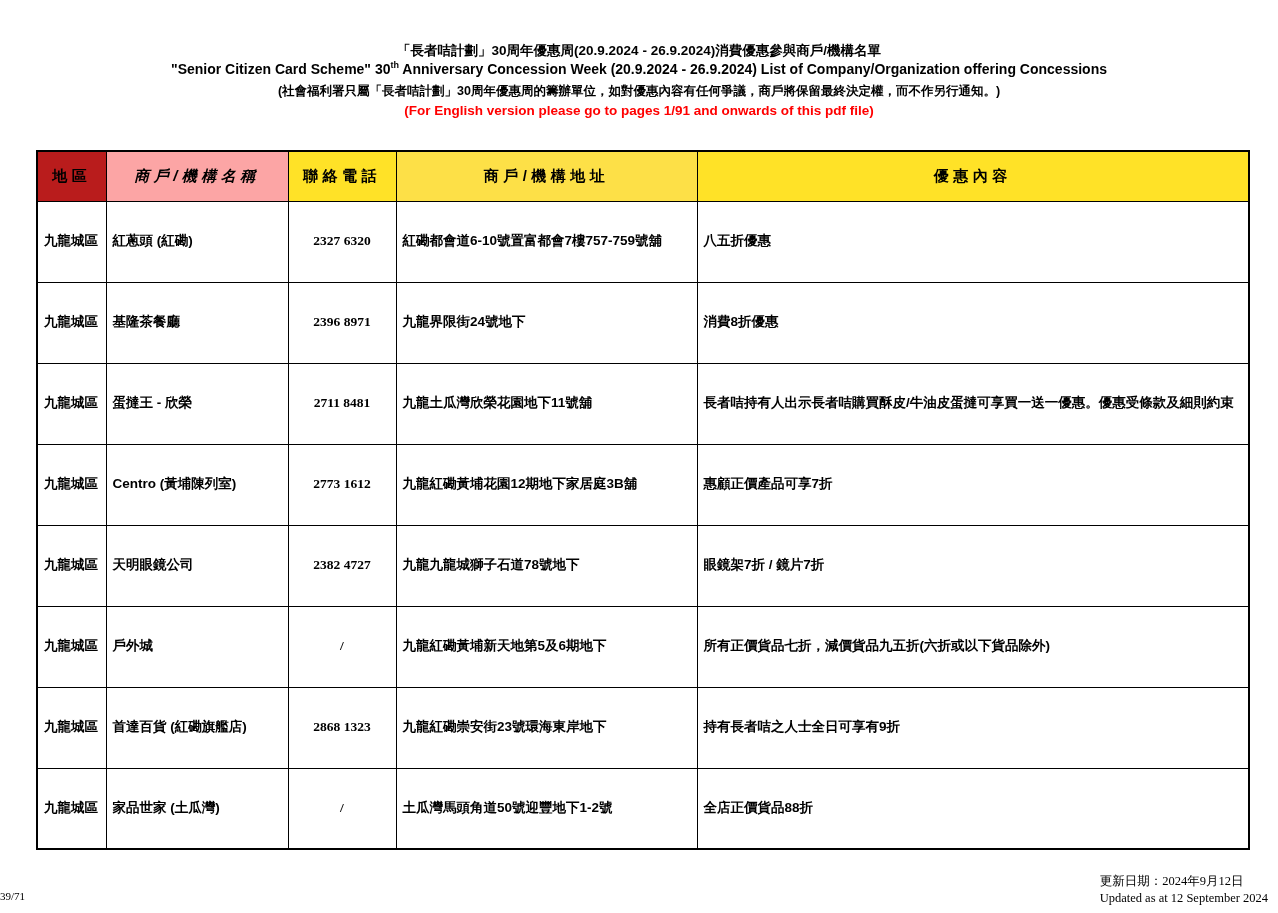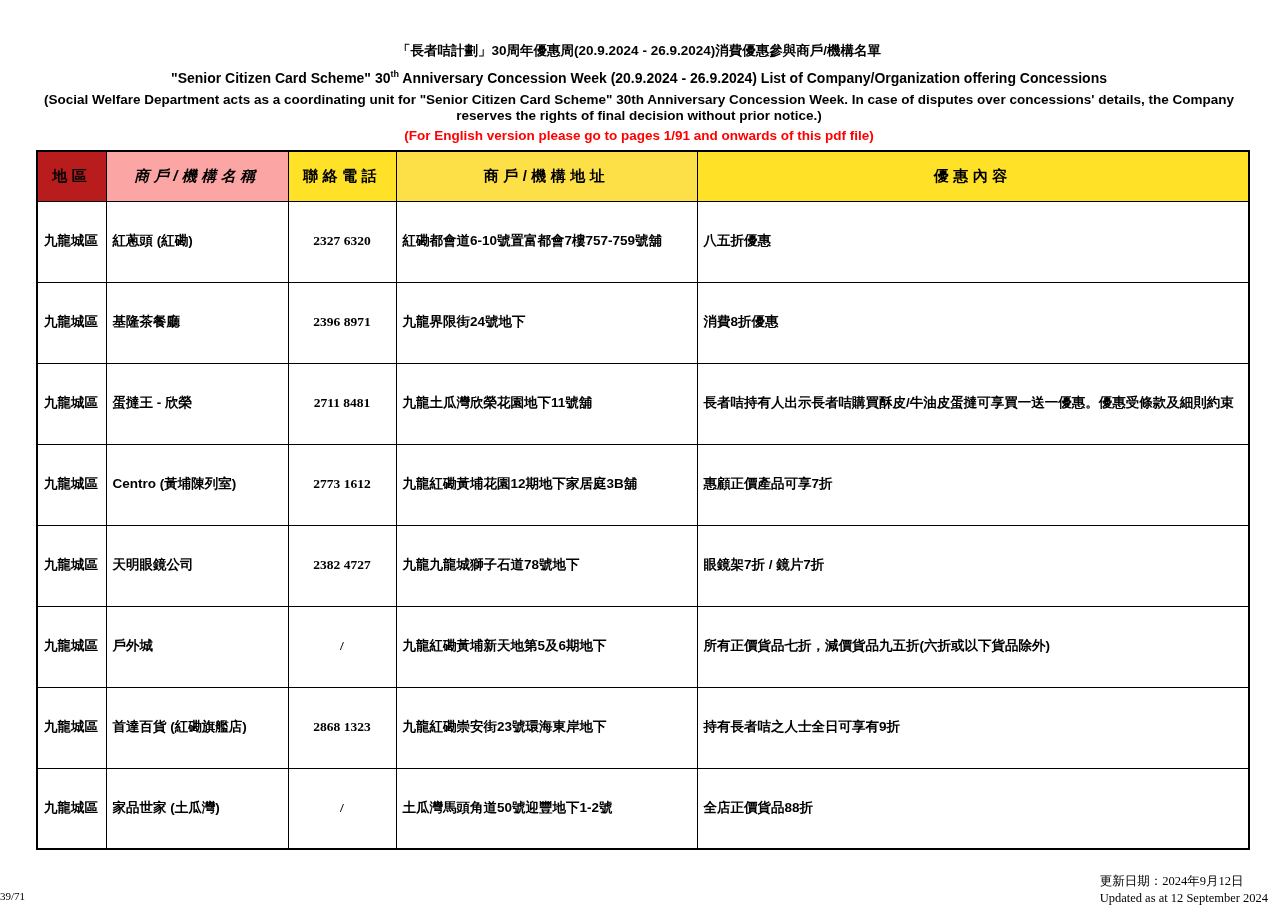--- a/index.html
+++ b/index.html
@@ -14,21 +14,21 @@
   
   .title-block {
     position: absolute;
     top: 42px;
     left: 50%;
     transform: translateX(-50%);
     width: 1220px;
     text-align: center;
     font-weight: bold;
   }
-  .title-zh   { font-size: 13.5px; margin-bottom: 9px; }
+  .title-zh   { font-size: 13.5px; }
   .title-en   { font-size: 14px;   margin-bottom: 6px; }
   .title-en sup { font-size: 9px; }
   .note-zh    { font-size: 12.5px; margin-bottom: 3px; }
   .note-en    { font-size: 13.5px; line-height: 1.18; margin-bottom: 4px; }
   .note-red   { font-size: 13.5px; }
 
   
   .concession-table {
     position: absolute;
     left: 36px;
@@ -81,21 +81,21 @@
     font-size: 12.5px;
     line-height: 1.35;
   }
 </style>
 </head>
 <body>
 
 <div class="title-block">
   <div class="title-zh">「長者咭計劃」30周年優惠周(20.9.2024 - 26.9.2024)消費優惠參與商戶/機構名單</div>
   <div class="title-en"><span>"Senior Citizen Card Scheme" 30</span><sup>th</sup><span> Anniversary Concession Week (20.9.2024 - 26.9.2024) List of Company/Organization offering Concessions</span></div>
-  <div class="note-en">(Social Welfare Department acts as a coordinating unit for "Senior Citizen Card Scheme" 30th Anniversary Concession Week. In case of disputes over concessions'  details, the Company reserves the rights of final decision without prior notice.)</div>
+  <div class="note-zh">(社會福利署只屬「長者咭計劃」30周年優惠周的籌辦單位，如對優惠內容有任何爭議，商戶將保留最終決定權，而不作另行通知。)</div>
   <div class="note-red" id="note-red" style="color: rgb(255, 0, 0);">(For English version please go to pages 1/91 and onwards of this pdf file)</div>
 </div>
 
 <table class="concession-table">
   <colgroup>
     <col class="col-district">
     <col class="col-name">
     <col class="col-phone">
     <col class="col-address">
     <col class="col-concession">

